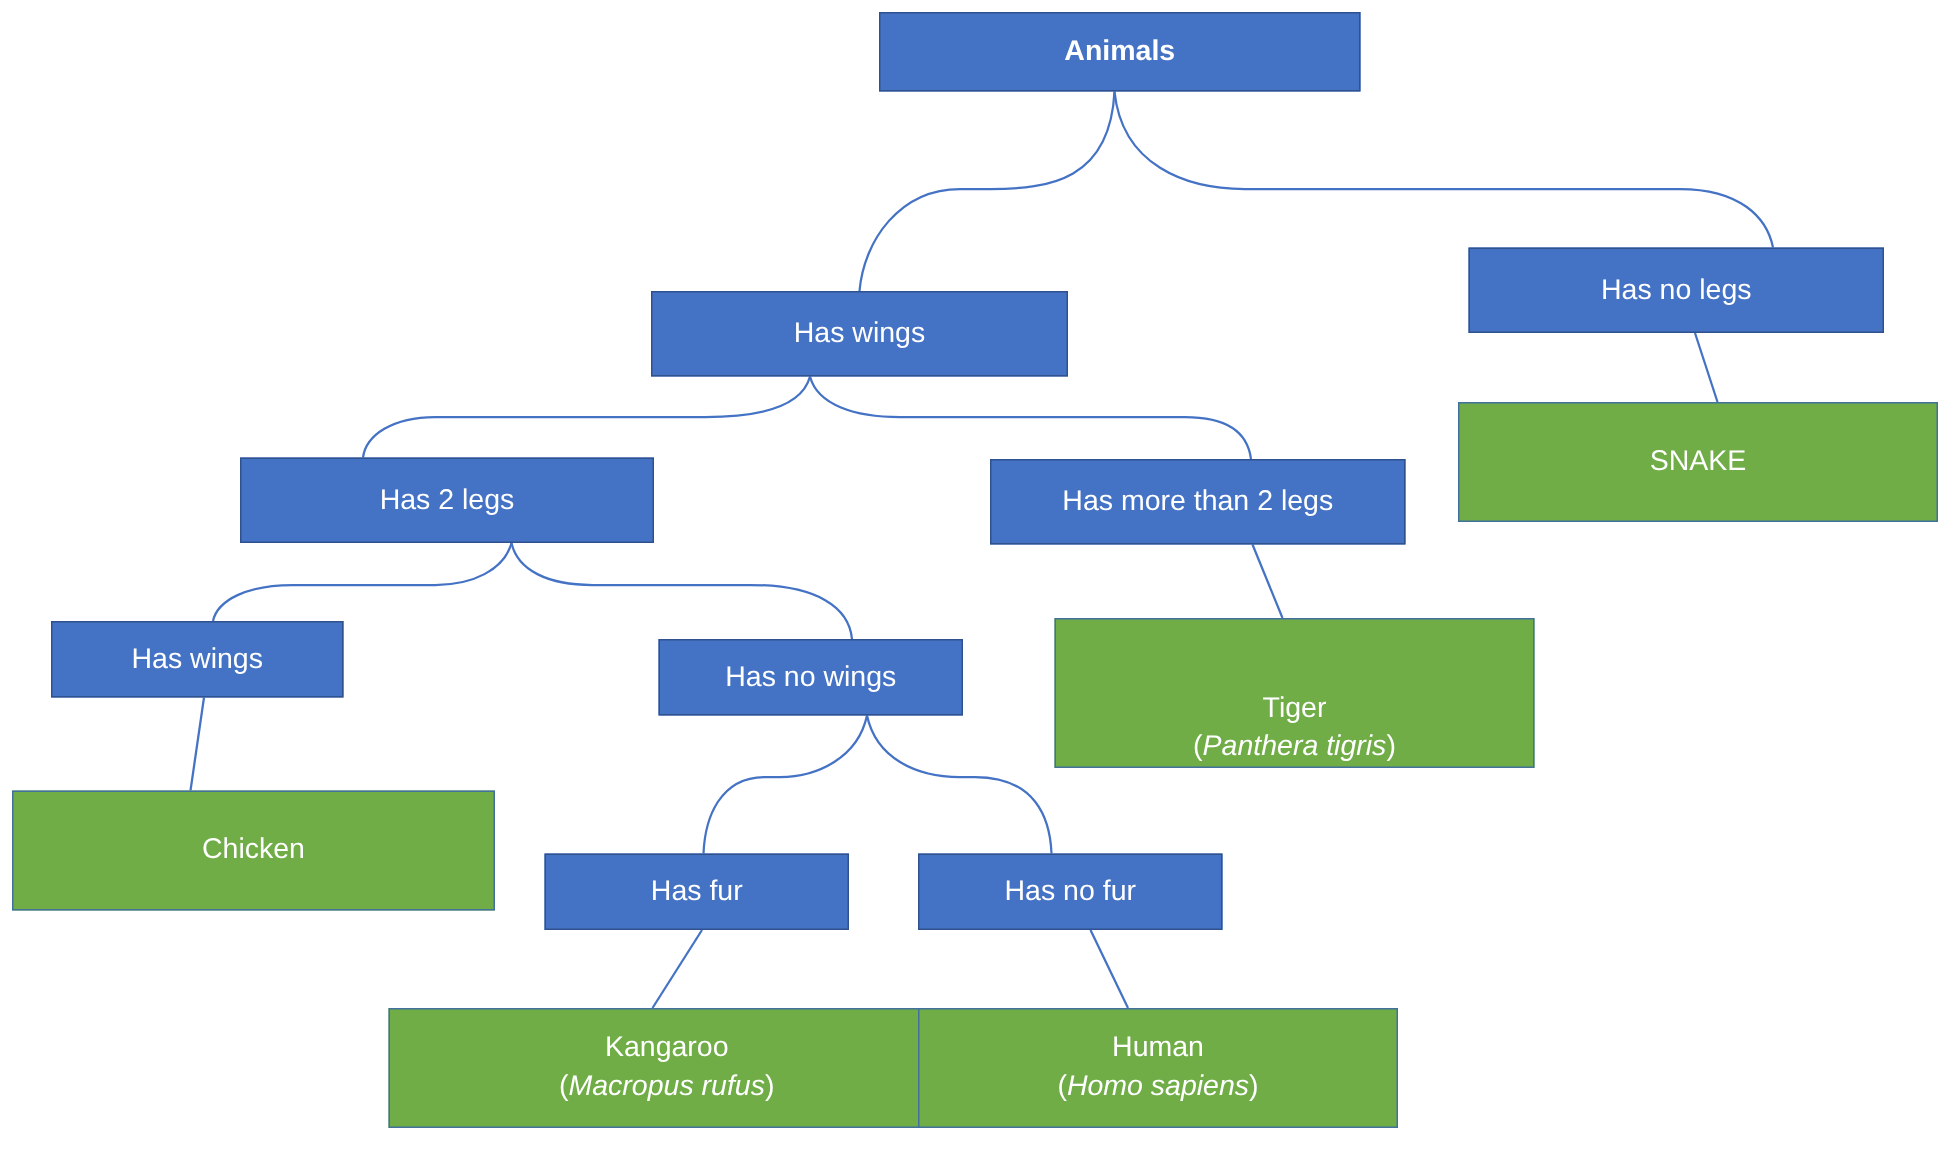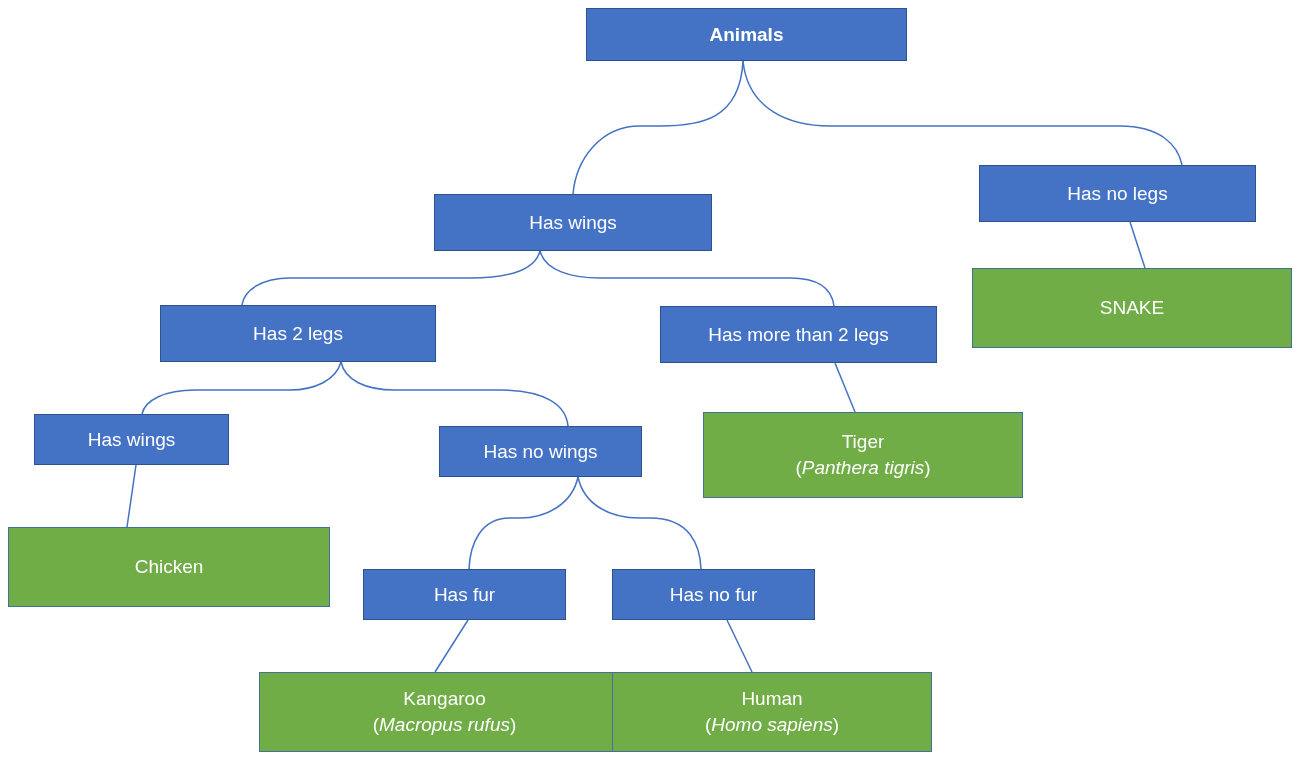--- a/index.html
+++ b/index.html
@@ -53,21 +53,21 @@
 </div>
 
 <div class="node question" style="left: 160px; top: 305px; width: 276px; height: 57px; background: rgb(68, 114, 196);">
   <span class="label">Has 2 legs</span>
 </div>
 
 <div class="node question" style="left: 660px; top: 306px; width: 277px; height: 57px; background: rgb(68, 114, 196);">
   <span class="label">Has more than 2 legs</span>
 </div>
 
-<div class="node answer" style="left: 703px; top: 412px; width: 320px; height: 86px; background: rgb(112, 173, 71);">
+<div class="node answer" style="left: 703px; top: 412px; width: 320px; height: 100px; background: rgb(112, 173, 71); justify-content: flex-end;">
   <span class="label">Tiger</span>
   <span class="sci"><span class="paren">(</span><span class="name">Panthera tigris</span><span class="paren">)</span></span>
 </div>
 
 <div class="node question" style="left: 34px; top: 414px; width: 195px; height: 51px; background: rgb(68, 114, 196);">
   <span class="label">Has wings</span>
 </div>
 
 <div class="node question" style="left: 439px; top: 426px; width: 203px; height: 51px; background: rgb(68, 114, 196);">
   <span class="label">Has no wings</span>

